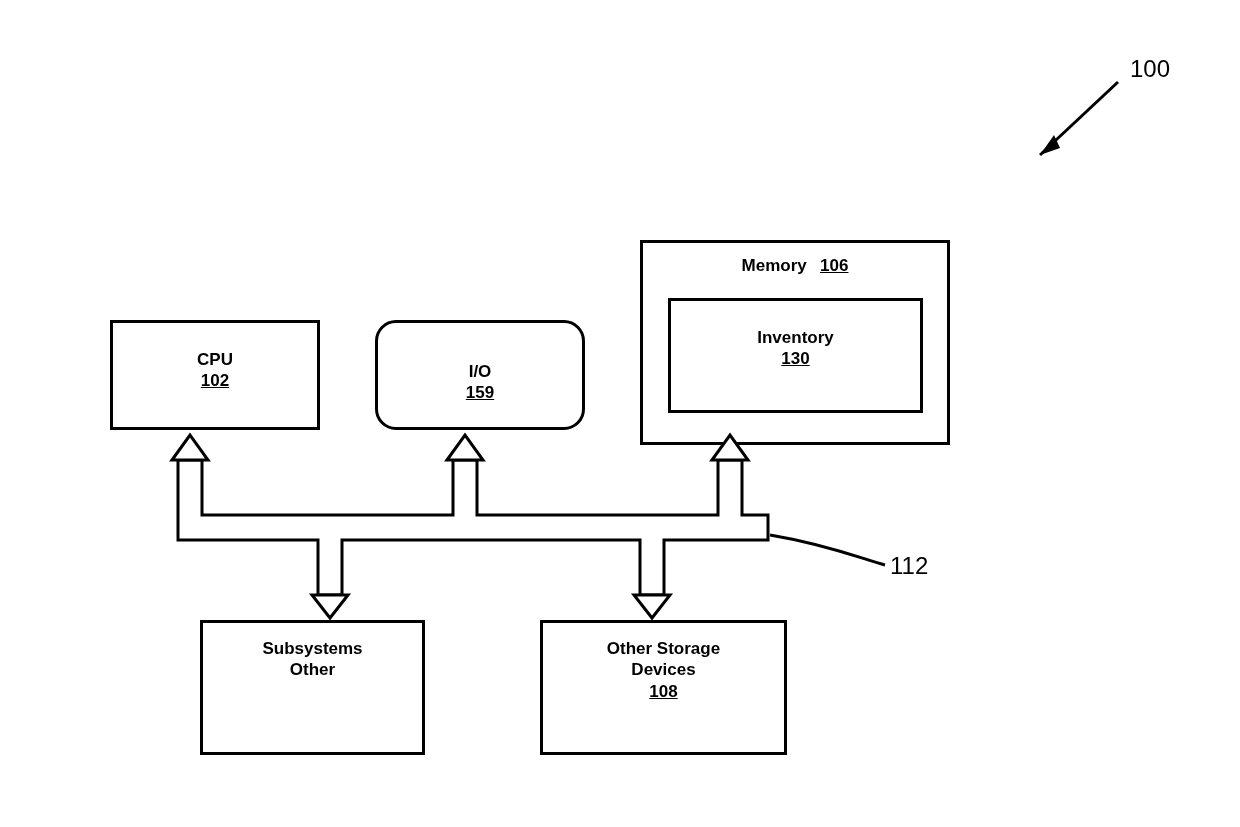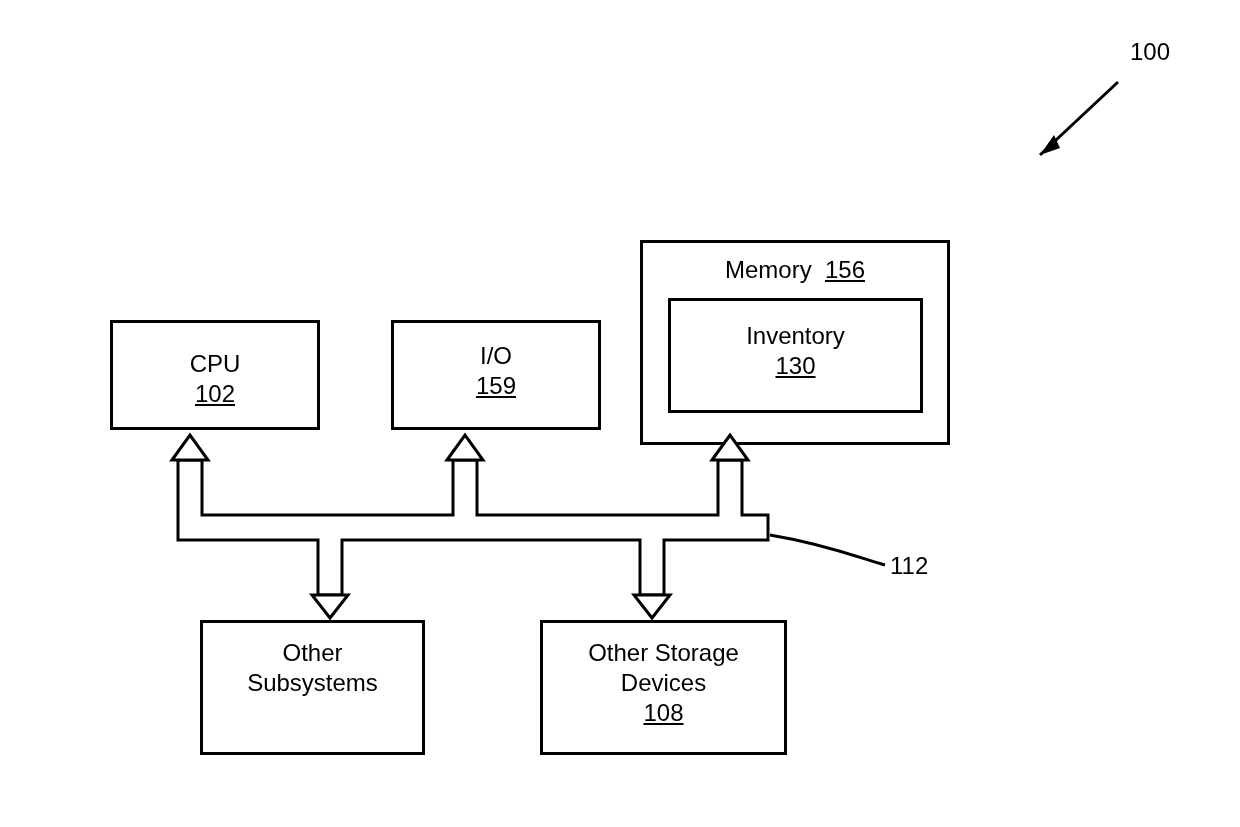--- a/index.html
+++ b/index.html
@@ -17,22 +17,23 @@
     height: 827px;
   }
   .box {
     position: absolute;
     border: 3px solid #000;
     background: #fff;
     box-sizing: border-box;
     text-align: center;
   }
   .label-line {
-    font-size: 24px;
+    font-size: 17px;
     line-height: 1.25;
+    font-weight: bold;
   }
   .ref {
     text-decoration: underline;
   }
   .free-label {
     position: absolute;
     font-size: 24px;
   }
   svg.overlay {
     position: absolute;
@@ -46,50 +47,50 @@
 </head>
 <body>
 
 <div class="stage">
 
   <div class="box" style="left:110px; top:320px; width:210px; height:110px; padding-top:26px;">
     <div class="label-line">CPU</div>
     <div class="label-line ref">102</div>
   </div>
 
-  <div class="box" style="left:391px; top:320px; width:210px; height:110px; padding-top:18px;">
+  <div class="box" style="left:375px; top:320px; width:210px; height:110px; padding-top:38px;border-radius:21px;">
     <div class="label-line">I/O</div>
     <div class="label-line ref">159</div>
   </div>
 
   <div class="box" style="left:640px; top:240px; width:310px; height:205px;">
     <div style="padding-top:12px;">
       <span class="label-line">Memory</span>
       <span>&nbsp;</span>
-      <span class="label-line ref">156</span>
+      <span class="label-line ref">106</span>
     </div>
 
-    <div class="box" style="left:25px; top:55px; width:255px; height:115px; padding-top:20px; border-width:3px;">
+    <div class="box" style="left:25px; top:55px; width:255px; height:115px; padding-top:26px; border-width:3px;">
       <div class="label-line">Inventory</div>
       <div class="label-line ref">130</div>
     </div>
   </div>
 
   <div class="box" style="left:200px; top:620px; width:225px; height:135px; padding-top:15px;">
+    <div class="label-line">Subsystems</div>
     <div class="label-line">Other</div>
-    <div class="label-line">Subsystems</div>
   </div>
 
   <div class="box" style="left:540px; top:620px; width:247px; height:135px; padding-top:15px;">
     <div class="label-line">Other Storage</div>
     <div class="label-line">Devices</div>
     <div class="label-line ref">108</div>
   </div>
 
-  <div class="free-label" style="left:1130px; top:38px;text-align:center;">100</div>
+  <div class="free-label" style="left:1130px; top:55px;text-align:center;">100</div>
 
   <div class="free-label" style="left:890px; top:552px;text-align:right;">112</div>
 
   <svg class="overlay" viewBox="0 0 1240 827">
 
     <g fill="none" stroke="#000" stroke-width="3" stroke-linejoin="miter" stroke-linecap="butt">
 
       <path fill="#fff" d="
           M 178 515
           L 178 460

